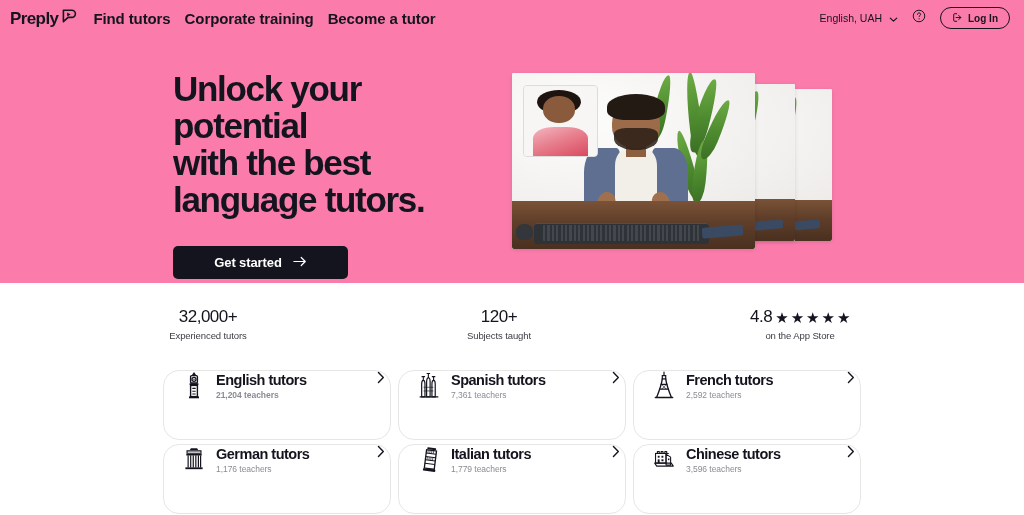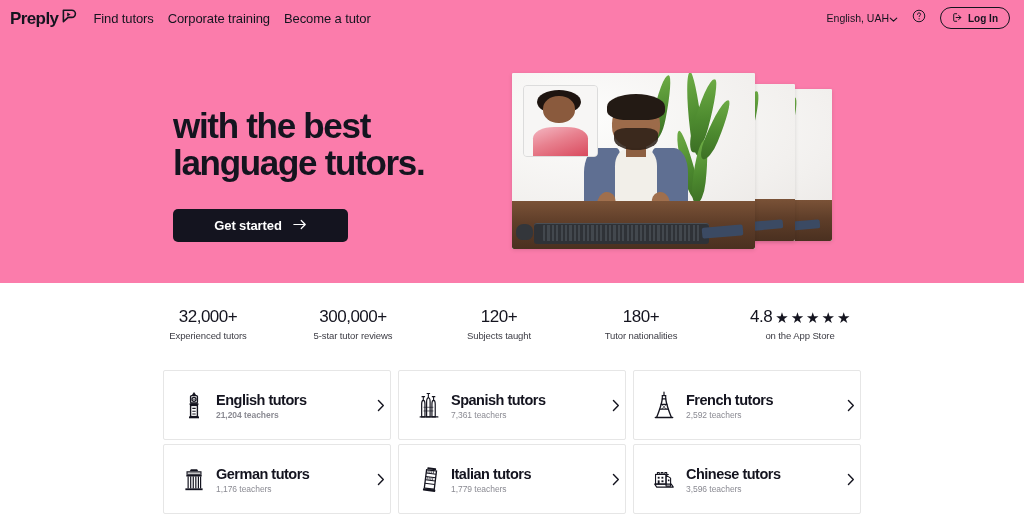--- a/index.html
+++ b/index.html
@@ -50,38 +50,39 @@
     font-size: 17px;
     font-weight: 700;
     letter-spacing: -0.6px;
     color: #14141f;
     line-height: 1;
   }
   .logo-mark { display: block; }
 
   .nav { display: flex; align-items: center; gap: 14px; }
   .nav a {
-    font-size: 13px;
+    font-size: 15px;
     color: #14141f;
     text-decoration: none;
-    font-weight: 400;
+    font-weight: 700;
     letter-spacing: -0.1px;
     white-space: nowrap;
   }
 
   .header-right {
     margin-left: auto;
     display: flex;
     align-items: center;
     gap: 14px;
   }
 
   .lang-select {
     display: flex;
     align-items: center;
+    gap: 7px;
     font-size: 10.5px;
     color: #14141f;
     cursor: pointer;
     white-space: nowrap;
   }
   .chev-down {
     width: 9px; height: 9px;
     display: inline-block;
   }
 
@@ -347,26 +348,26 @@
     top: 370px;
     width: 698px;
     display: grid;
     grid-template-columns: repeat(3, 228px);
     grid-template-rows: 70px 70px;
     column-gap: 7px;
     row-gap: 4px;
   }
   .card {
     display: flex;
-    align-items: center;
+    align-items: flex-start;
     gap: 11px;
     padding: 0 3px 0 19px;
     background: #ffffff;
     border: 1px solid #e6e6e6;
-    border-radius: 2px;
+    border-radius: 16px;
     cursor: pointer;
   }
   .card-icon { flex: 0 0 auto; width: 22px; display: flex; justify-content: center; }
   .card-text { flex: 1 1 auto; min-width: 0; }
   .card-title {
     font-size: 14.5px;
     font-weight: 700;
     letter-spacing: -0.5px;
     color: #14141f;
     line-height: 17px;
@@ -433,21 +434,21 @@
             </svg>
           </span>
           <span>Log In</span>
         </button>
 
       </div>
     </header>
 
     <div class="hero-copy">
       <h1 class="hero-title">
-        <br>
+        <span>Unlock your potential</span><br>
         <span>with the best</span><br>
         <span>language tutors.</span>
       </h1>
       <button class="cta">
         <span>Get started</span>
         <span>
           <svg width="14" height="11" viewBox="0 0 16 12">
             <path d="M1 6h13M9.4 1.4L14 6l-4.6 4.6" fill="none" stroke="#ffffff" stroke-width="1.4" stroke-linecap="round" stroke-linejoin="round"></path>
           </svg>
         </span>
@@ -528,34 +529,26 @@
     </div>
   </section>
 
   <section class="stats">
 
     <div class="stat" style="left:208px;">
       <div class="stat-value">32,000+</div>
       <div class="stat-label">Experienced tutors</div>
     </div>
 
-    <div class="stat" style="left:353px;">
-      <div class="stat-value">300,000+</div>
-      <div class="stat-label">5-star tutor reviews</div>
-    </div>
 
     <div class="stat" style="left:499px;">
       <div class="stat-value">120+</div>
       <div class="stat-label">Subjects taught</div>
     </div>
 
-    <div class="stat" style="left:641px;">
-      <div class="stat-value">180+</div>
-      <div class="stat-label">Tutor nationalities</div>
-    </div>
 
     <div class="stat" style="left:800px;">
       <div class="stat-value">
         <span>4.8</span>
         <span class="stars">
           <span>★</span>
           <span>★</span>
           <span>★</span>
           <span>★</span>
           <span>★</span>

